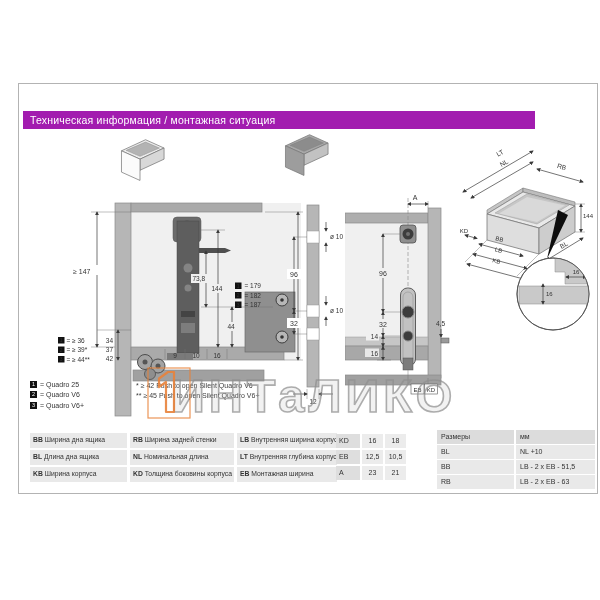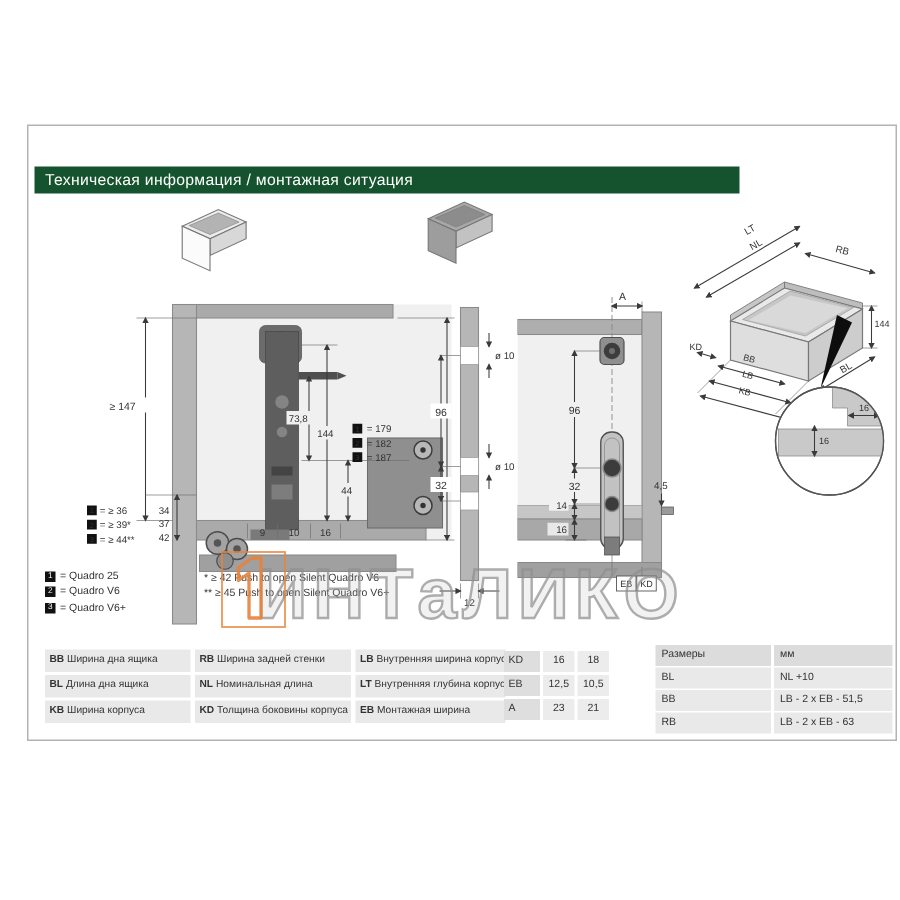--- a/index.html
+++ b/index.html
@@ -1,20 +1,20 @@
 <!DOCTYPE html>
 <html><head>
 <meta charset="utf-8">
 <style>
   html,body{margin:0;padding:0;background:#fff;}
   #stage{position:relative;width:600px;height:600px;background:#fff;overflow:hidden;
          font-family:"Liberation Sans",sans-serif;color:#333;}
   .abs{position:absolute;}
   #frame{left:18px;top:83px;width:578px;height:409px;border:1px solid #b3b3b3;background:#fff;}
-  #hdr{left:23px;top:111px;width:470px;height:18px;background:#14532d;}
+  #hdr{left:23px;top:111px;width:512px;height:18px;background:#a21caf;}
   #hdr span{display:block;color:#fff;font-size:10.5px;line-height:18px;padding-left:7px;letter-spacing:.2px;}
   svg text{font-family:"Liberation Sans",sans-serif;fill:#333;}
   svg .dim{stroke:#3a3a3a;stroke-width:.7;fill:none;}
   svg .ext{stroke:#6f6f6f;stroke-width:.45;fill:none;}
   svg .st{stroke:#8a8a8a;stroke-width:.7;}
   
   .mrow{display:flex;align-items:center;height:10.5px;font-size:7px;color:#333;}
   .sq{display:inline-block;width:7px;height:7px;background:#111;color:#fff;font-size:5.5px;
       line-height:7px;text-align:center;margin-right:3px;flex:0 0 auto;}
   .fnote{font-size:7px;line-height:9.5px;color:#3d3d3d;white-space:nowrap;}

